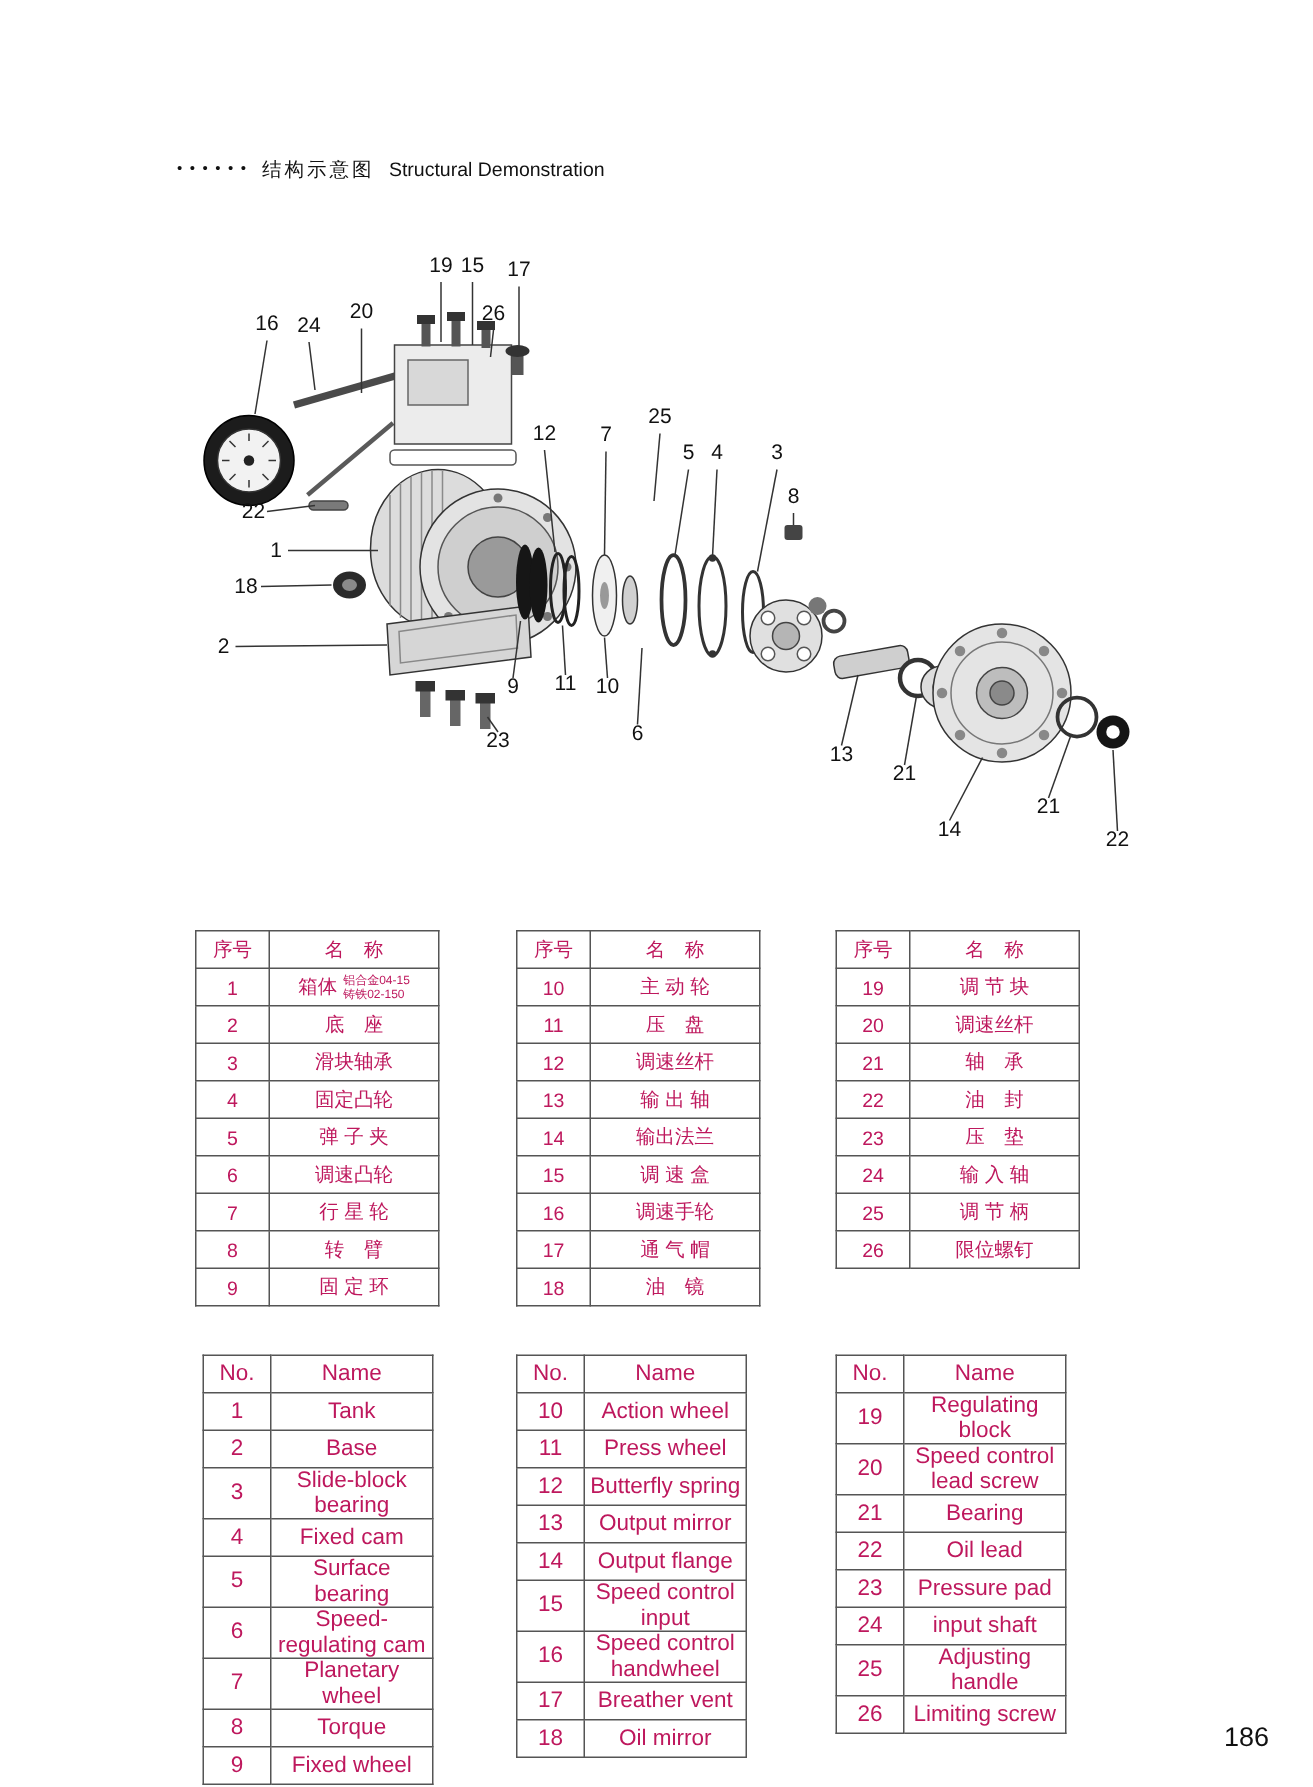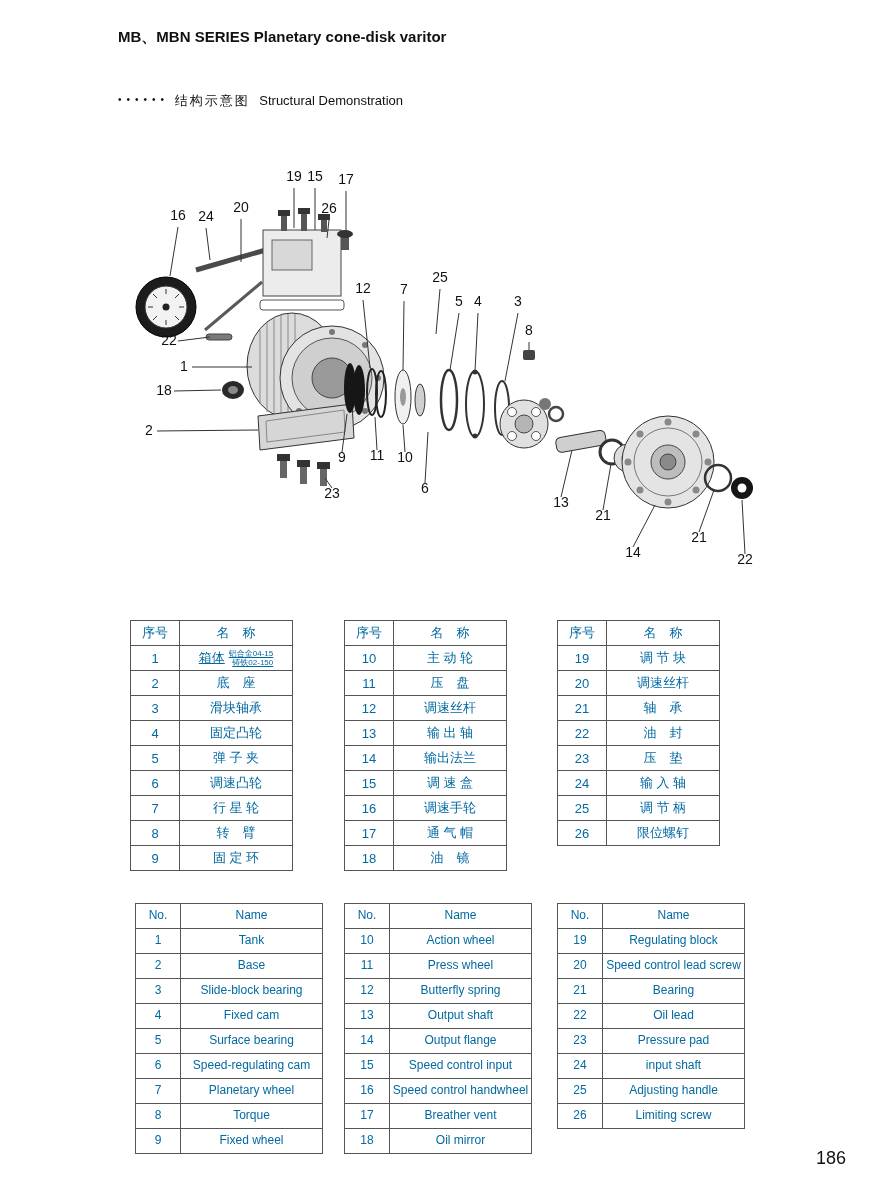--- a/index.html
+++ b/index.html
@@ -3,44 +3,43 @@
 <meta charset="utf-8">
 <style>
   html,body{margin:0;padding:0;}
   body{
     width:875px;height:1191px;position:relative;background:#ffffff;
     font-family:"Liberation Sans",sans-serif;color:#111;overflow:hidden;
   }
   .title-block{position:absolute;left:118px;top:26px;}
   .title-cn{font-size:16px;font-weight:bold;letter-spacing:.5px;margin:0;}
   .title-en{font-size:15px;font-weight:bold;margin:2px 0 0 0;}
-  .subtitle{position:absolute;left:118px;top:92px;font-size:13px;}
+  .subtitle{position:absolute;left:118px;top:104px;font-size:13px;}
   .subtitle .dots{letter-spacing:5px;font-size:10px;vertical-align:2px;margin-right:2px;}
   .subtitle .sub-cn{letter-spacing:2px;margin-right:6px;}
   .diagram{position:absolute;left:90px;top:150px;width:700px;height:460px;}
   .callout-line{stroke:#333;stroke-width:1;}
   .callout-num{font:14px "Liberation Sans",sans-serif;fill:#111;text-anchor:middle;}
-  .parts-table{position:absolute;border-collapse:collapse;color:#0369a1;table-layout:fixed;}
+  .parts-table{position:absolute;border-collapse:collapse;color:#be185d;table-layout:fixed;}
   .parts-table th,.parts-table td{
     border:1px solid #555;text-align:center;vertical-align:middle;
     padding:0 2px;height:24px;font-weight:normal;overflow:hidden;
   }
   .t-cn{font-size:13px;width:163px;}
   .t-cn .c-no{width:44px;}
-  .t-en{font-size:12px;width:188px;line-height:1.1;}
+  .t-en{font-size:15px;width:154px;line-height:1.1;}
   .t-en .c-no{width:40px;}
-  .nm-wrap{display:flex;align-items:center;justify-content:center;gap:4px;text-decoration:underline;}
-  .nm-note{display:flex;flex-direction:column;font-size:8px;line-height:1.15;text-align:right;}
+  .nm-wrap{display:flex;align-items:center;justify-content:center;gap:4px;}
+  .nm-note{display:flex;flex-direction:column;font-size:8px;line-height:1.15;text-align:left;}
   .page-number{position:absolute;left:816px;top:1148px;font-size:18px;}
 </style>
 </head>
 <body>
 
 <div class="title-block">
-  <p class="title-en">MB、MBN SERIES Planetary cone-disk varitor</p>
 </div>
 
 <div class="subtitle">
   <span class="dots">••••••</span>
   <span class="sub-cn">结构示意图</span>
   <span class="sub-en">Structural Demonstration</span>
 </div>
 
 <svg class="diagram" viewBox="90 150 700 460" xmlns="http://www.w3.org/2000/svg">
 
@@ -436,21 +435,21 @@
       <tr>
         <td class="c-no">11</td>
         <td class="c-name">Press wheel</td>
       </tr>
       <tr>
         <td class="c-no">12</td>
         <td class="c-name">Butterfly spring</td>
       </tr>
       <tr>
         <td class="c-no">13</td>
-        <td class="c-name">Output shaft</td>
+        <td class="c-name">Output mirror</td>
       </tr>
       <tr>
         <td class="c-no">14</td>
         <td class="c-name">Output flange</td>
       </tr>
       <tr>
         <td class="c-no">15</td>
         <td class="c-name">Speed control input</td>
       </tr>
       <tr>

